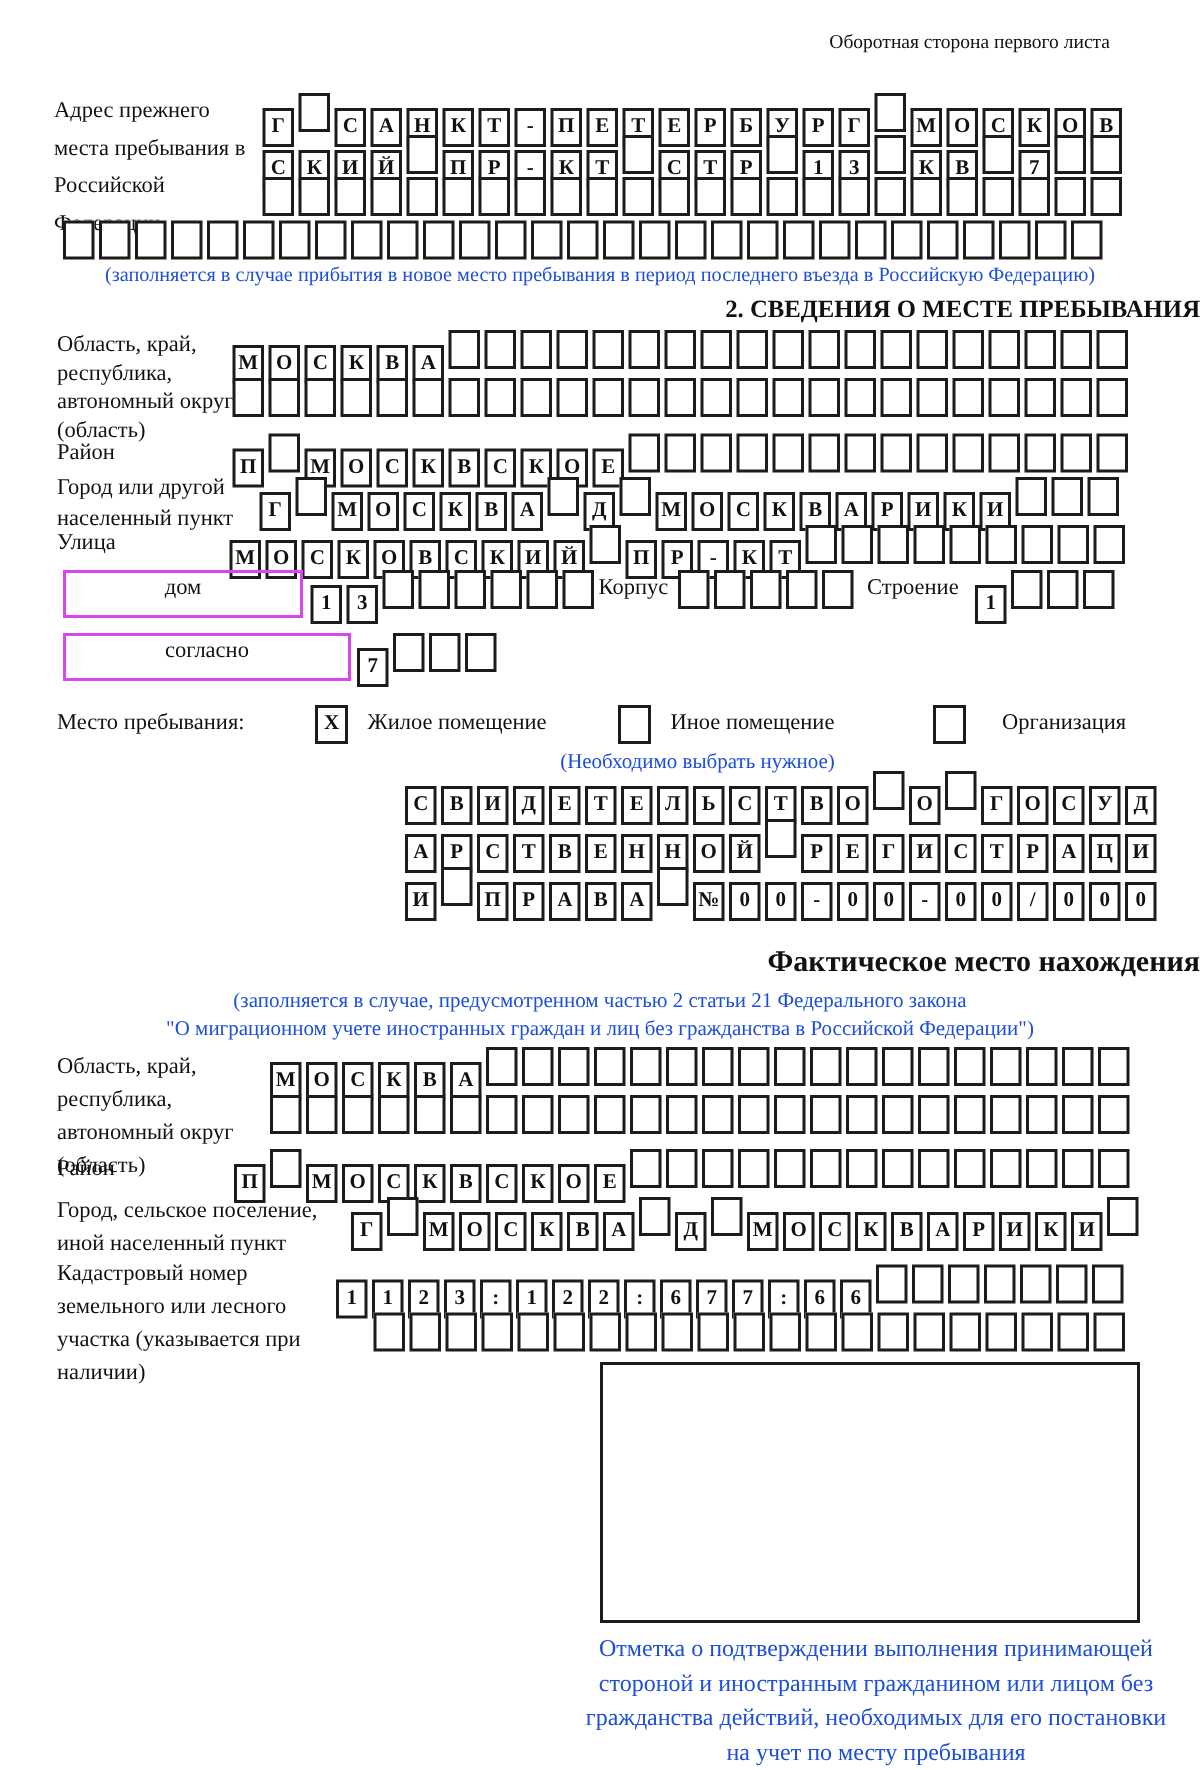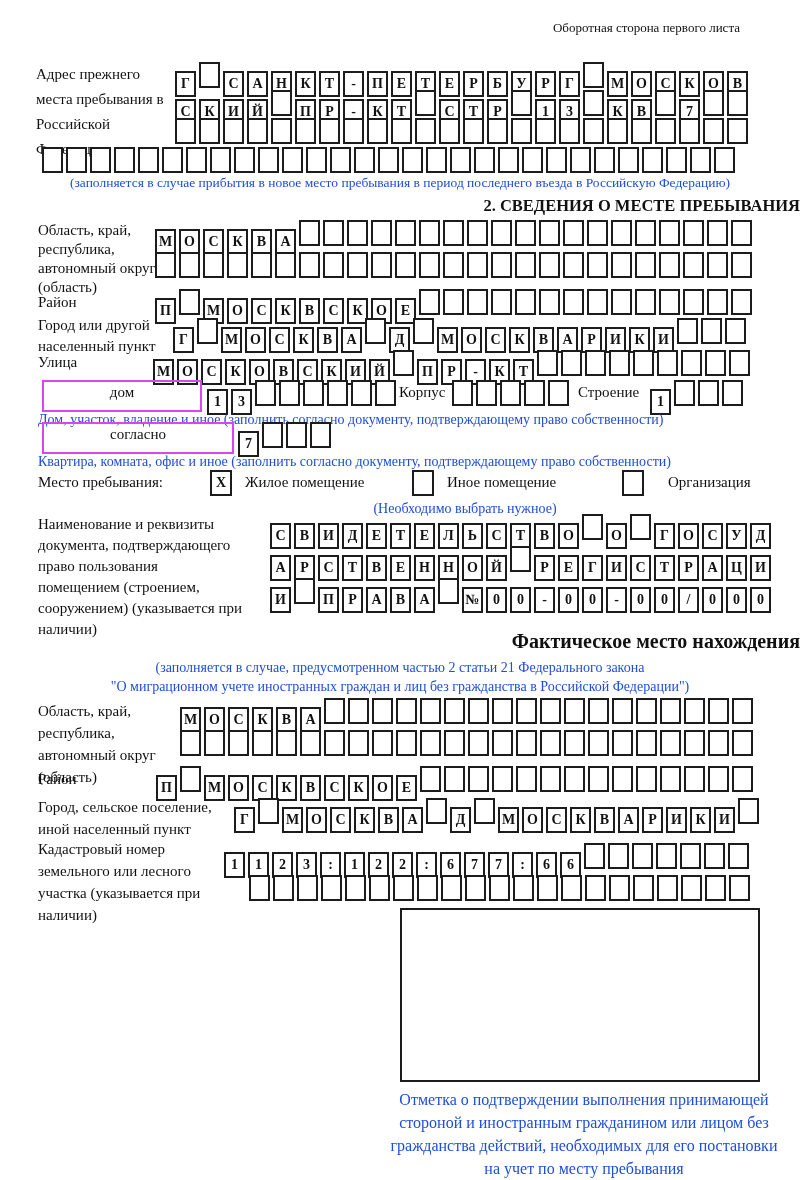--- a/index.html
+++ b/index.html
@@ -53,36 +53,33 @@
 
   <div class="lbl" style="left:38px;top:353px;">Улица</div>
   <div class="cellrow" style="left:153px;top:350px;"><span class="cell">М</span><span class="cell">О</span><span class="cell">С</span><span class="cell">К</span><span class="cell">О</span><span class="cell">В</span><span class="cell">С</span><span class="cell">К</span><span class="cell">И</span><span class="cell">Й</span><span class="cell"></span><span class="cell">П</span><span class="cell">Р</span><span class="cell">-</span><span class="cell">К</span><span class="cell">Т</span><span class="cell"></span><span class="cell"></span><span class="cell"></span><span class="cell"></span><span class="cell"></span><span class="cell"></span><span class="cell"></span><span class="cell"></span><span class="cell"></span></div>
 
   <div class="fieldbox" style="left:42px;top:380px;width:160px;">дом</div>
   <div class="cellrow" style="left:207px;top:380px;"><span class="cell">1</span><span class="cell">3</span><span class="cell"></span><span class="cell"></span><span class="cell"></span><span class="cell"></span><span class="cell"></span><span class="cell"></span></div>
   <div class="lbl" style="left:399px;top:383px;">Корпус</div>
   <div class="cellrow" style="left:452px;top:380px;"><span class="cell"></span><span class="cell"></span><span class="cell"></span><span class="cell"></span><span class="cell"></span></div>
   <div class="lbl" style="left:578px;top:383px;">Строение</div>
   <div class="cellrow" style="left:650px;top:380px;"><span class="cell">1</span><span class="cell"></span><span class="cell"></span><span class="cell"></span></div>
-  <div class="cap" style="left:38px;top:411px;font-size:14px;">Дом, участок, владение и иное (заполнить согласно документу, подтверждающему право собственности)</div>
 
   <div class="fieldbox" style="left:42px;top:422px;width:192px;">согласно</div>
   <div class="cellrow" style="left:238px;top:422px;"><span class="cell">7</span><span class="cell"></span><span class="cell"></span><span class="cell"></span></div>
-  <div class="cap" style="left:38px;top:453px;font-size:14px;">Квартира, комната, офис и иное (заполнить согласно документу, подтверждающему право собственности)</div>
 
   <div class="lbl" style="left:38px;top:473px;">Место пребывания:</div>
   <div class="chk" style="left:210px;top:470px;">X</div>
   <div class="lbl" style="left:245px;top:473px;">Жилое помещение</div>
   <div class="chk" style="left:412px;top:470px;"></div>
   <div class="lbl" style="left:447px;top:473px;">Иное помещение</div>
   <div class="chk" style="left:622px;top:470px;"></div>
   <div class="lbl" style="left:668px;top:473px;">Организация</div>
   <div class="cap" style="left:200px;top:500px;width:530px;text-align:center;font-size:14px;">(Необходимо выбрать нужное)</div>
 
-  <div class="lbl mid" style="left:38px;top:514px;width:205px;">Наименование и реквизиты документа, подтверждающего право пользования помещением (строением, сооружением) (указывается при наличии)</div>
   <div class="cellrow" style="left:270px;top:514px;"><span class="cell">С</span><span class="cell">В</span><span class="cell">И</span><span class="cell">Д</span><span class="cell">Е</span><span class="cell">Т</span><span class="cell">Е</span><span class="cell">Л</span><span class="cell">Ь</span><span class="cell">С</span><span class="cell">Т</span><span class="cell">В</span><span class="cell">О</span><span class="cell"></span><span class="cell">О</span><span class="cell"></span><span class="cell">Г</span><span class="cell">О</span><span class="cell">С</span><span class="cell">У</span><span class="cell">Д</span></div>
   <div class="cellrow" style="left:270px;top:546px;"><span class="cell">А</span><span class="cell">Р</span><span class="cell">С</span><span class="cell">Т</span><span class="cell">В</span><span class="cell">Е</span><span class="cell">Н</span><span class="cell">Н</span><span class="cell">О</span><span class="cell">Й</span><span class="cell"></span><span class="cell">Р</span><span class="cell">Е</span><span class="cell">Г</span><span class="cell">И</span><span class="cell">С</span><span class="cell">Т</span><span class="cell">Р</span><span class="cell">А</span><span class="cell">Ц</span><span class="cell">И</span></div>
   <div class="cellrow" style="left:270px;top:578px;"><span class="cell">И</span><span class="cell"></span><span class="cell">П</span><span class="cell">Р</span><span class="cell">А</span><span class="cell">В</span><span class="cell">А</span><span class="cell"></span><span class="cell">№</span><span class="cell">0</span><span class="cell">0</span><span class="cell">-</span><span class="cell">0</span><span class="cell">0</span><span class="cell">-</span><span class="cell">0</span><span class="cell">0</span><span class="cell">/</span><span class="cell">0</span><span class="cell">0</span><span class="cell">0</span></div>
 
   <div class="title" style="top:630px;font-size:20px;">Фактическое место нахождения</div>
   <div class="cap center" style="top:659px;font-size:14px;">(заполняется в случае, предусмотренном частью 2 статьи 21 Федерального закона</div>
   <div class="cap center" style="top:678px;font-size:14px;">"О миграционном учете иностранных граждан и лиц без гражданства в Российской Федерации")</div>
 
   <div class="lbl f22" style="left:38px;top:700px;width:150px;">Область, край, республика, автономный округ (область)</div>
   <div class="cellrow" style="left:180px;top:698px;"><span class="cell">М</span><span class="cell">О</span><span class="cell">С</span><span class="cell">К</span><span class="cell">В</span><span class="cell">А</span><span class="cell"></span><span class="cell"></span><span class="cell"></span><span class="cell"></span><span class="cell"></span><span class="cell"></span><span class="cell"></span><span class="cell"></span><span class="cell"></span><span class="cell"></span><span class="cell"></span><span class="cell"></span><span class="cell"></span><span class="cell"></span><span class="cell"></span><span class="cell"></span><span class="cell"></span><span class="cell"></span></div>

